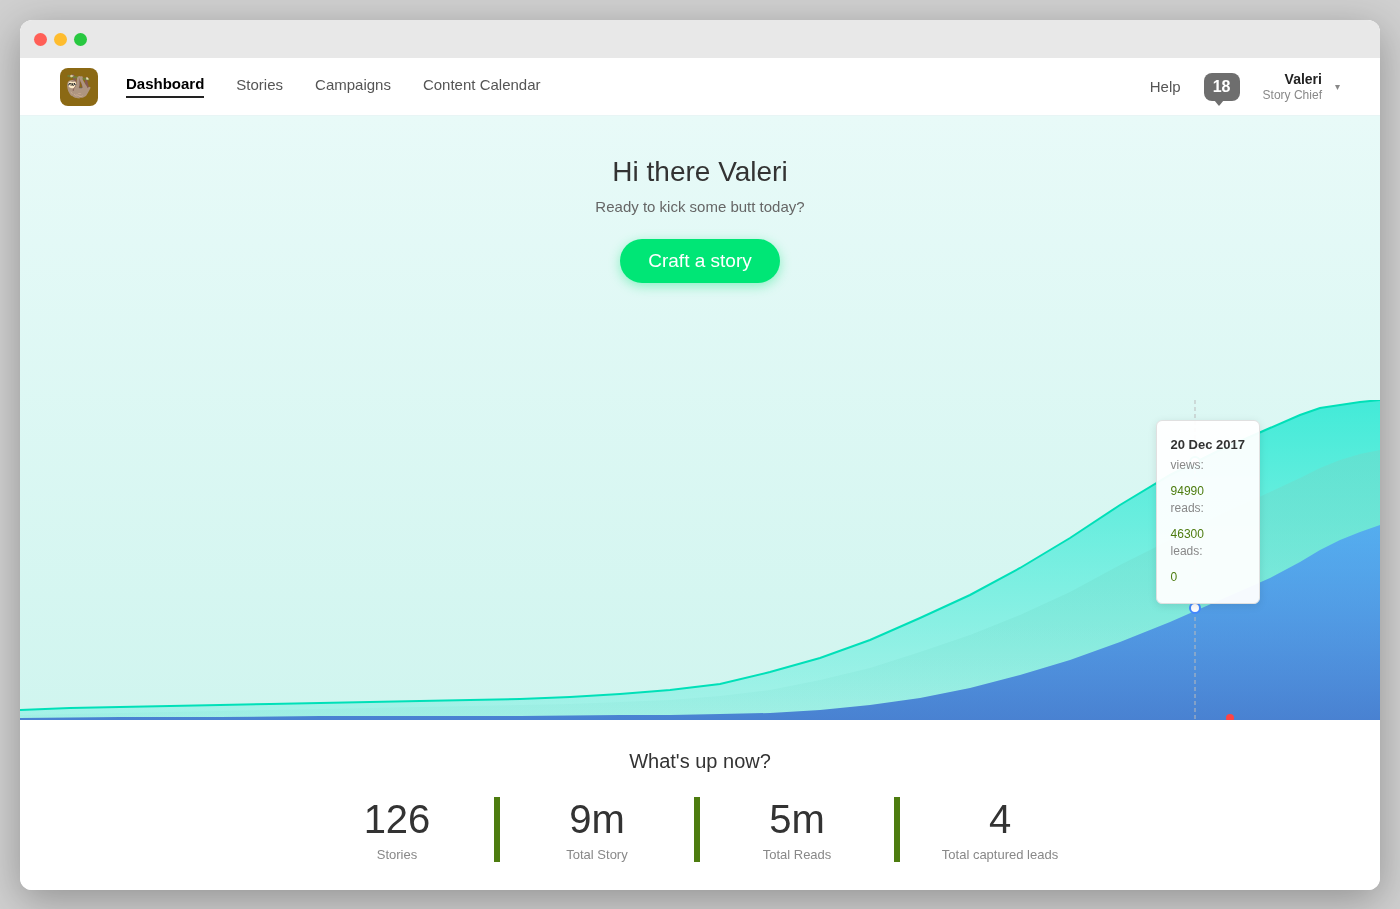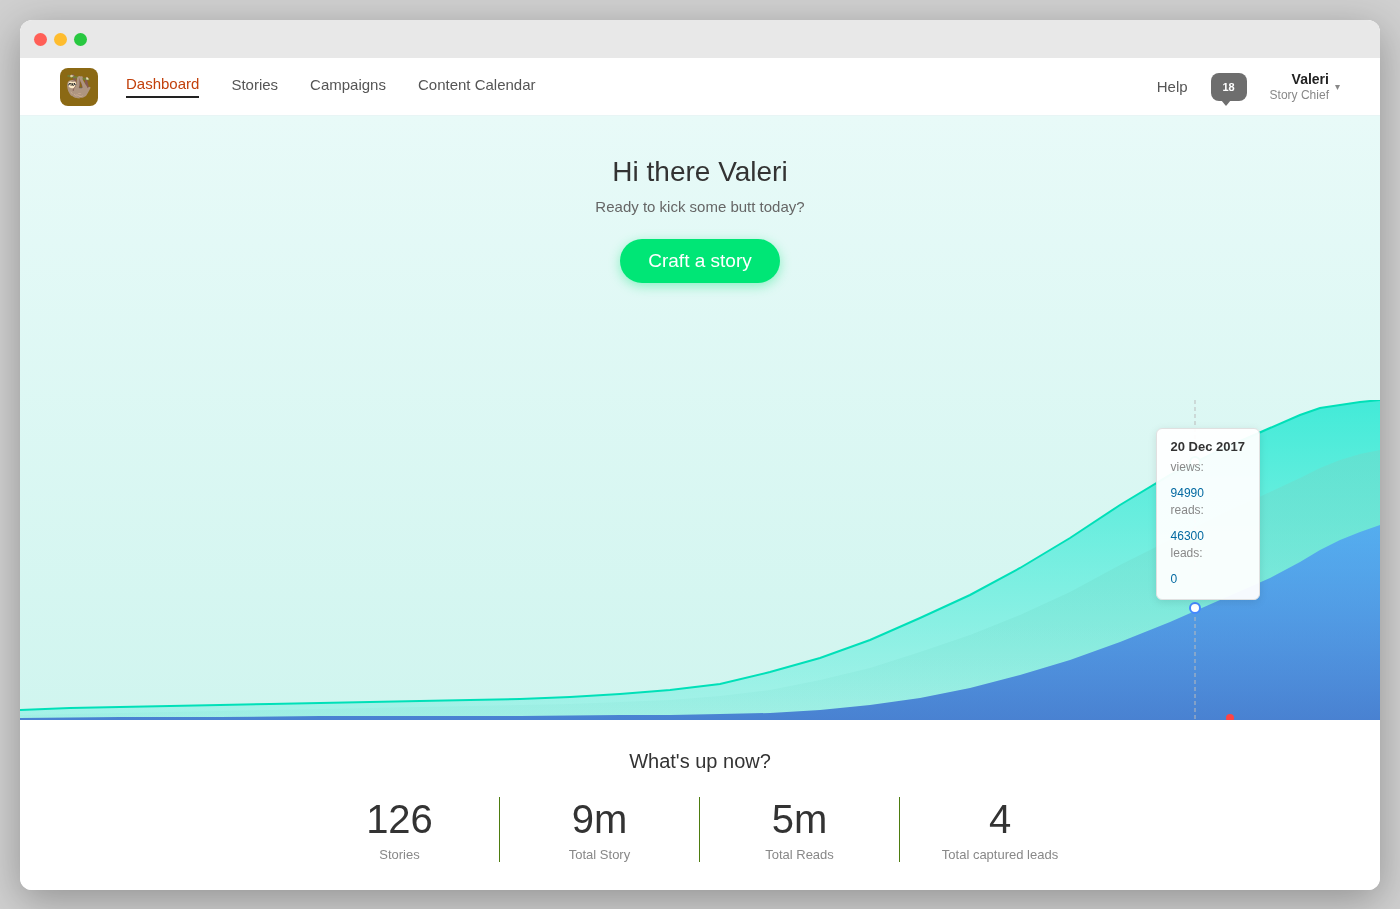--- a/index.html
+++ b/index.html
@@ -76,38 +76,38 @@
       flex: 1;
     }
     .nav-link {
       font-size: 15px;
       color: #555;
       text-decoration: none;
       padding-bottom: 4px;
       cursor: pointer;
     }
     .nav-link.active {
-      color: #c2410c;
-      font-weight: 400;
+      color: #000000;
+      font-weight: 700;
       border-bottom: 2.5px solid #222;
     }
     .nav-right {
       display: flex;
       align-items: center;
       gap: 20px;
     }
     .help-link {
       font-size: 15px;
       color: #555;
       cursor: pointer;
     }
     .user-info {
       display: flex;
       align-items: center;
-      gap: 4px;
+      gap: 11px;
       cursor: pointer;
       justify-content: space-between;
     }
     .user-name {
       font-size: 14px;
       font-weight: 600;
       color: #222;
       line-height: 1.2;
     }
     .user-role {
@@ -182,46 +182,46 @@
 
     .chart-area svg {
       width: 100%;
       height: 100%;
     }
 
     
     .chart-tooltip {
       position: absolute;
       right: 120px;
-      top: 28px;
+      top: 20px;
       background: rgba(255,255,255,0.95);
       border: 1px solid #e0e0e0;
       border-radius: 6px;
-      padding: 10px 14px;
+      padding: 16px 14px;
       font-size: 12px;
       color: #444;
       box-shadow: 0 2px 8px rgba(0,0,0,0.1);
       z-index: 10;
       margin-left: 24px;
     }
     .tooltip-date {
       font-weight: 600;
       margin-bottom: 6px;
       color: #333;
       font-size: 13px;
     }
     .tooltip-row {
       display: flex;
       justify-content: space-between;
       gap: 12px;
       margin-bottom: 3px;
       flex-direction: column;
     }
     .tooltip-label { color: #888; }
-    .tooltip-value { font-weight: 500; color: #0369a1; }
+    .tooltip-value { font-weight: 500; color: #4d7c0f; }
 
     
     .stats-section {
       background: #fff;
       padding: 30px 40px 28px;
       flex-shrink: 0;
     }
     .stats-title {
       text-align: center;
       font-size: 20px;
@@ -231,21 +231,21 @@
     }
     .stats-grid {
       display: flex;
       justify-content: center;
       gap: 0;
     }
     .stat-item {
       flex: 1;
       text-align: center;
       padding: 0 20px;
-      border-right: 1px solid #4d7c0f;
+      border-right: 6px solid #4d7c0f;
       max-width: 200px;
     }
     .stat-item:last-child {
       border-right: none;
     }
     .stat-number {
       font-size: 40px;
       font-weight: 300;
       color: #333;
       line-height: 1.1;
@@ -268,21 +268,21 @@
     .speech-bubble {
       background: #6e6e6e;
       border-radius: 8px;
       width: 36px;
       height: 28px;
       display: flex;
       align-items: center;
       justify-content: center;
       position: relative;
       color: white;
-      font-size: 11px;
+      font-size: 16px;
       font-weight: 600;
     }
     .speech-bubble::after {
       content: '';
       position: absolute;
       bottom: -5px;
       left: 10px;
       border-left: 5px solid transparent;
       border-right: 5px solid transparent;
       border-top: 6px solid #6e6e6e;

